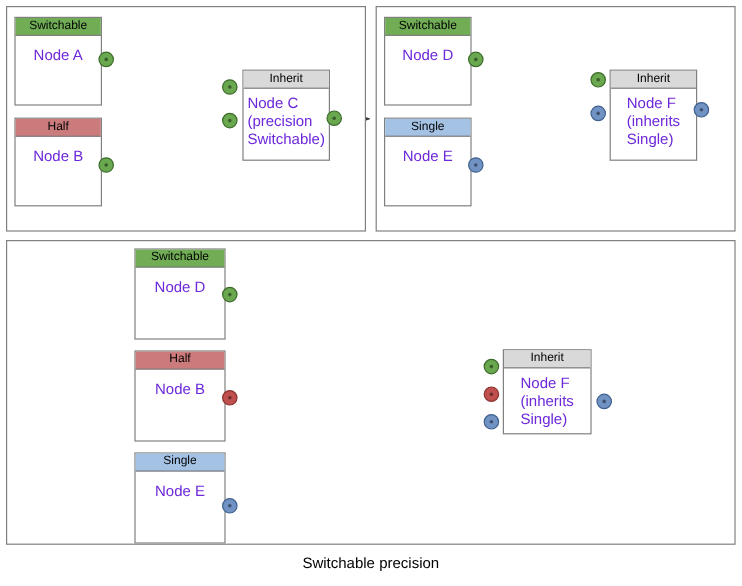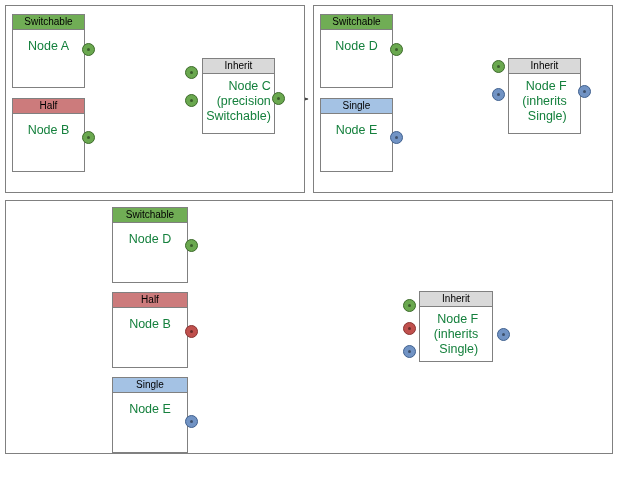--- a/index.html
+++ b/index.html
@@ -42,24 +42,24 @@
     line-height: 14px;
     height: 15px;
     color: #000000;
     letter-spacing: 0px;
   }
   .node-body {
     flex: 1 1 auto;
     display: flex;
     align-items: center;
     justify-content: center;
-    text-align: right;
+    text-align: left;
     font-size: 12.5px;
     line-height: 15px;
-    color: #15803d;
+    color: #6d28d9;
     padding: 0 2px;
     white-space: pre-line;
   }
   .node-body.top-align {
     align-items: flex-start;
     padding-top: 5px;
   }
   .port {
     position: absolute;
     width: 13px;
@@ -222,14 +222,15 @@
   <div class="port" style="left:403px; top:322px; background:#c0504d; border:1.5px solid #8a3331;">
     <span class="pin"></span>
   </div>
   <div class="port" style="left:403px; top:345px; background:#7193c4; border:1.5px solid #40618f;">
     <span class="pin"></span>
   </div>
   <div class="port" style="left:497px; top:328px; background:#7193c4; border:1.5px solid #40618f;">
     <span class="pin"></span>
   </div>
 
+  <div class="caption" style="left:0; top:462px; width:618px;">Switchable precision</div>
 
 </div>
 
 </body></html>

